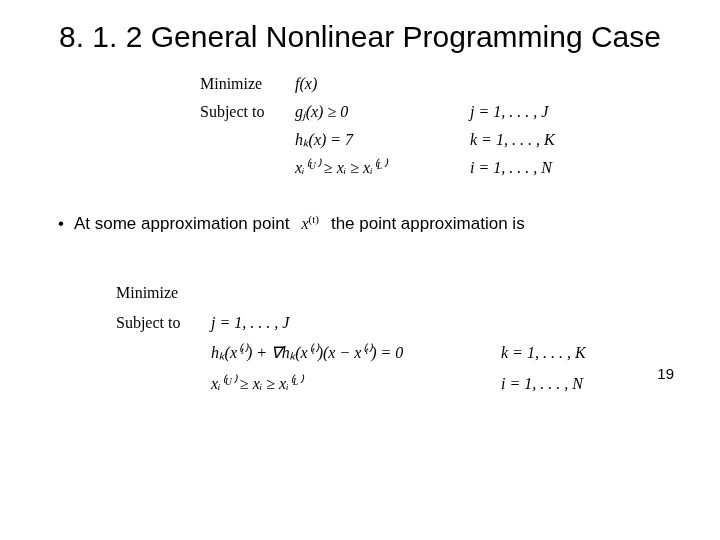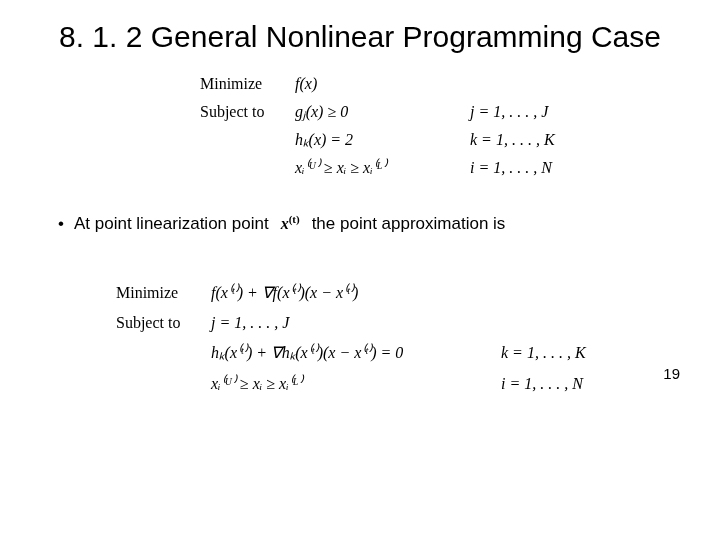--- a/index.html
+++ b/index.html
@@ -44,36 +44,35 @@
   }
   .bullet-dot {
     font-size: 17px;
     line-height: 1;
   }
   .xt {
     font-family: "Times New Roman", Times, serif;
     font-style: italic;
     font-size: 16px;
     margin: 0 2px;
-    font-weight: bold;
   }
   .xt sup { font-style: normal; font-size: 11px; }
   .block2 {
     margin: 44px 0 0 116px;
     font-family: "Times New Roman", Times, serif;
     font-size: 16px;
     line-height: 1.9;
   }
   .block2 .row { display: flex; }
   .block2 .lab  { width: 95px; }
   .block2 .expr { width: 290px; }
   .block2 .rng  { }
   .pagenum {
     position: absolute;
-    right: 40px;
+    right: 46px;
     bottom: 18px;
     font-size: 15px;
   }
   .it { font-style: italic; }
   sub, sup { line-height: 0; }
 </style>
 </head>
 <body>
 <div class="slide">
 
@@ -84,41 +83,40 @@
       <span class="lab">Minimize</span>
       <span class="expr it">f(x)</span>
     </div>
     <div class="row">
       <span class="lab">Subject to</span>
       <span class="expr it">gⱼ(x) ≥ 0</span>
       <span class="rng it">j = 1, . . . , J</span>
     </div>
     <div class="row">
       <span class="lab"></span>
-      <span class="expr it">hₖ(x) = 2</span>
+      <span class="expr it">hₖ(x) = 7</span>
       <span class="rng it">k = 1, . . . , K</span>
     </div>
     <div class="row">
       <span class="lab"></span>
       <span class="expr it">xᵢ⁽ᵁ⁾ ≥ xᵢ ≥ xᵢ⁽ᴸ⁾</span>
       <span class="rng it">i = 1, . . . , N</span>
     </div>
   </div>
 
   <div class="bullet-row">
     <span class="bullet-dot">•</span>
-    <span>At point linearization point</span>
+    <span>At some approximation point</span>
     <span class="xt">x<sup>(t)</sup></span>
     <span>the point approximation is</span>
   </div>
 
   <div class="block2">
     <div class="row">
       <span class="lab">Minimize</span>
-      <span class="expr it">f(x⁽ᵗ⁾) + ∇f(x⁽ᵗ⁾)(x − x⁽ᵗ⁾)</span>
     </div>
     <div class="row">
       <span class="lab">Subject to</span>
       <span class="rng it">j = 1, . . . , J</span>
     </div>
     <div class="row">
       <span class="lab"></span>
       <span class="expr it">hₖ(x⁽ᵗ⁾) + ∇hₖ(x⁽ᵗ⁾)(x − x⁽ᵗ⁾) = 0</span>
       <span class="rng it">k = 1, . . . , K</span>
     </div>

